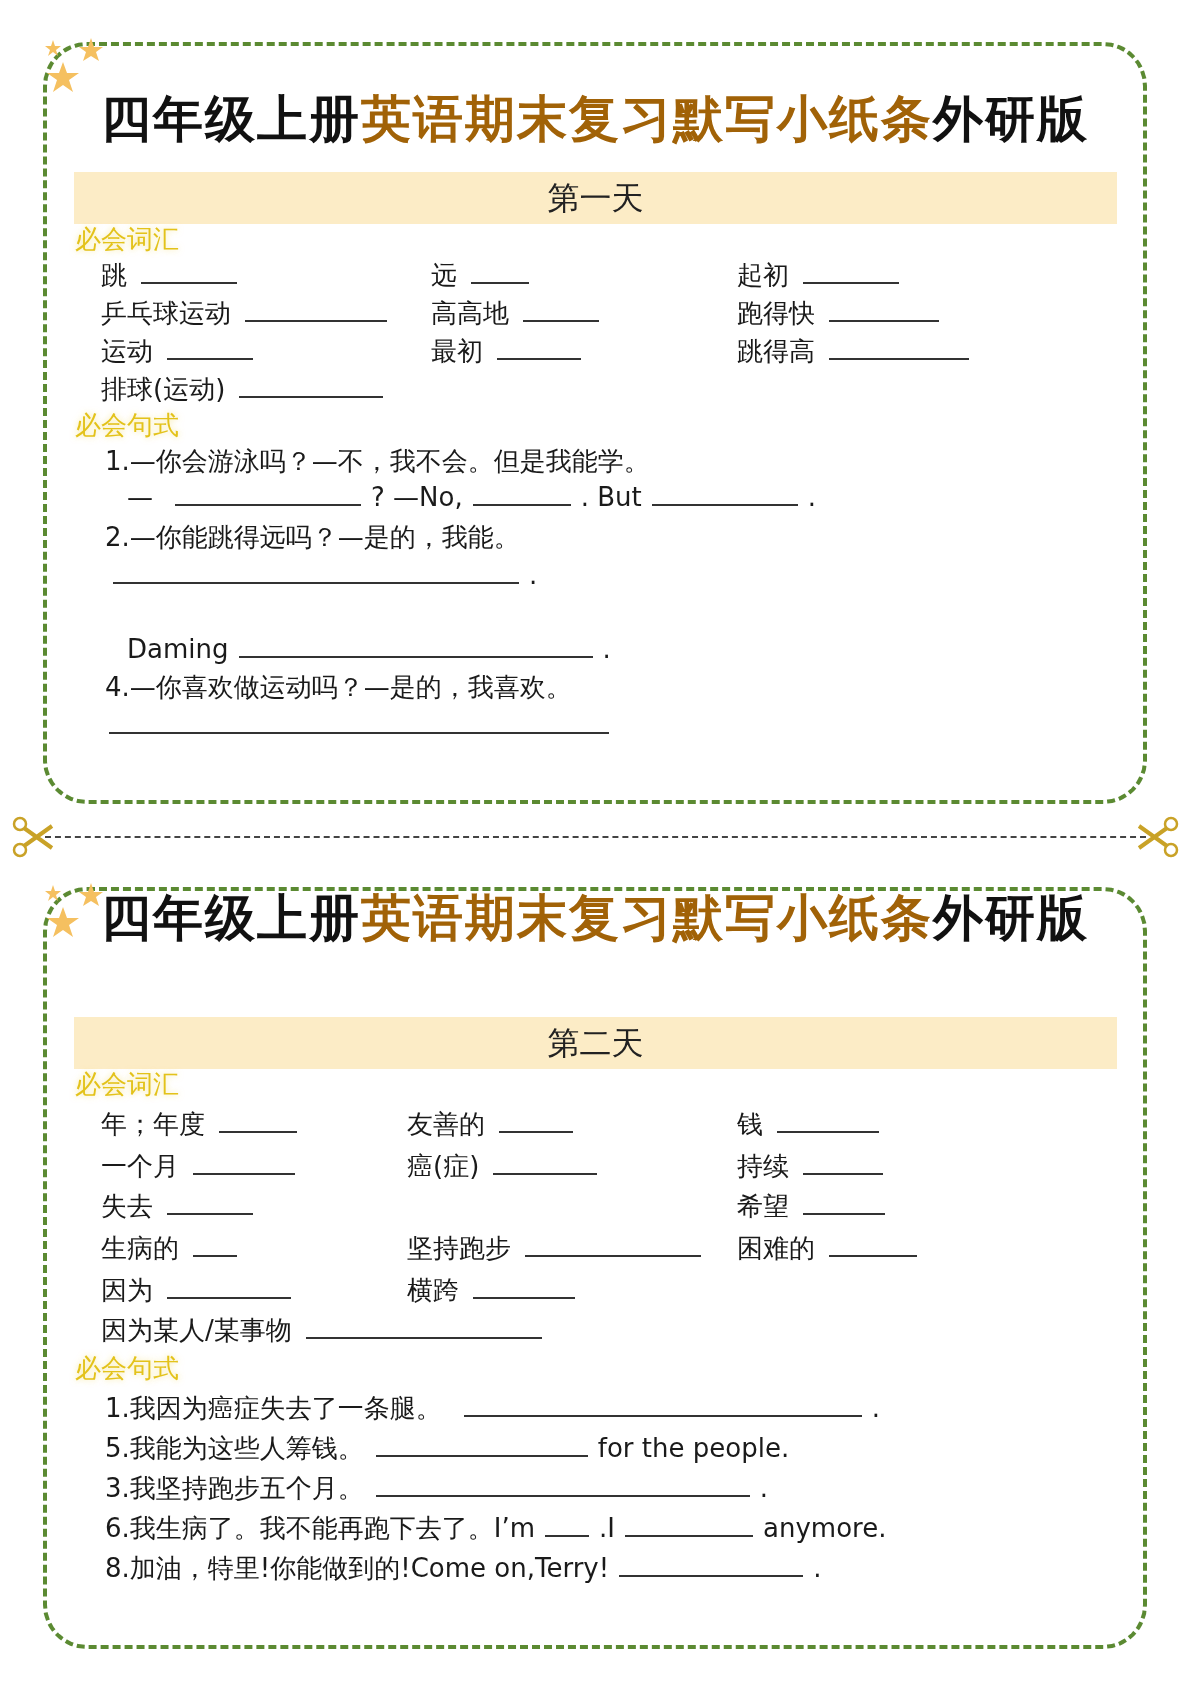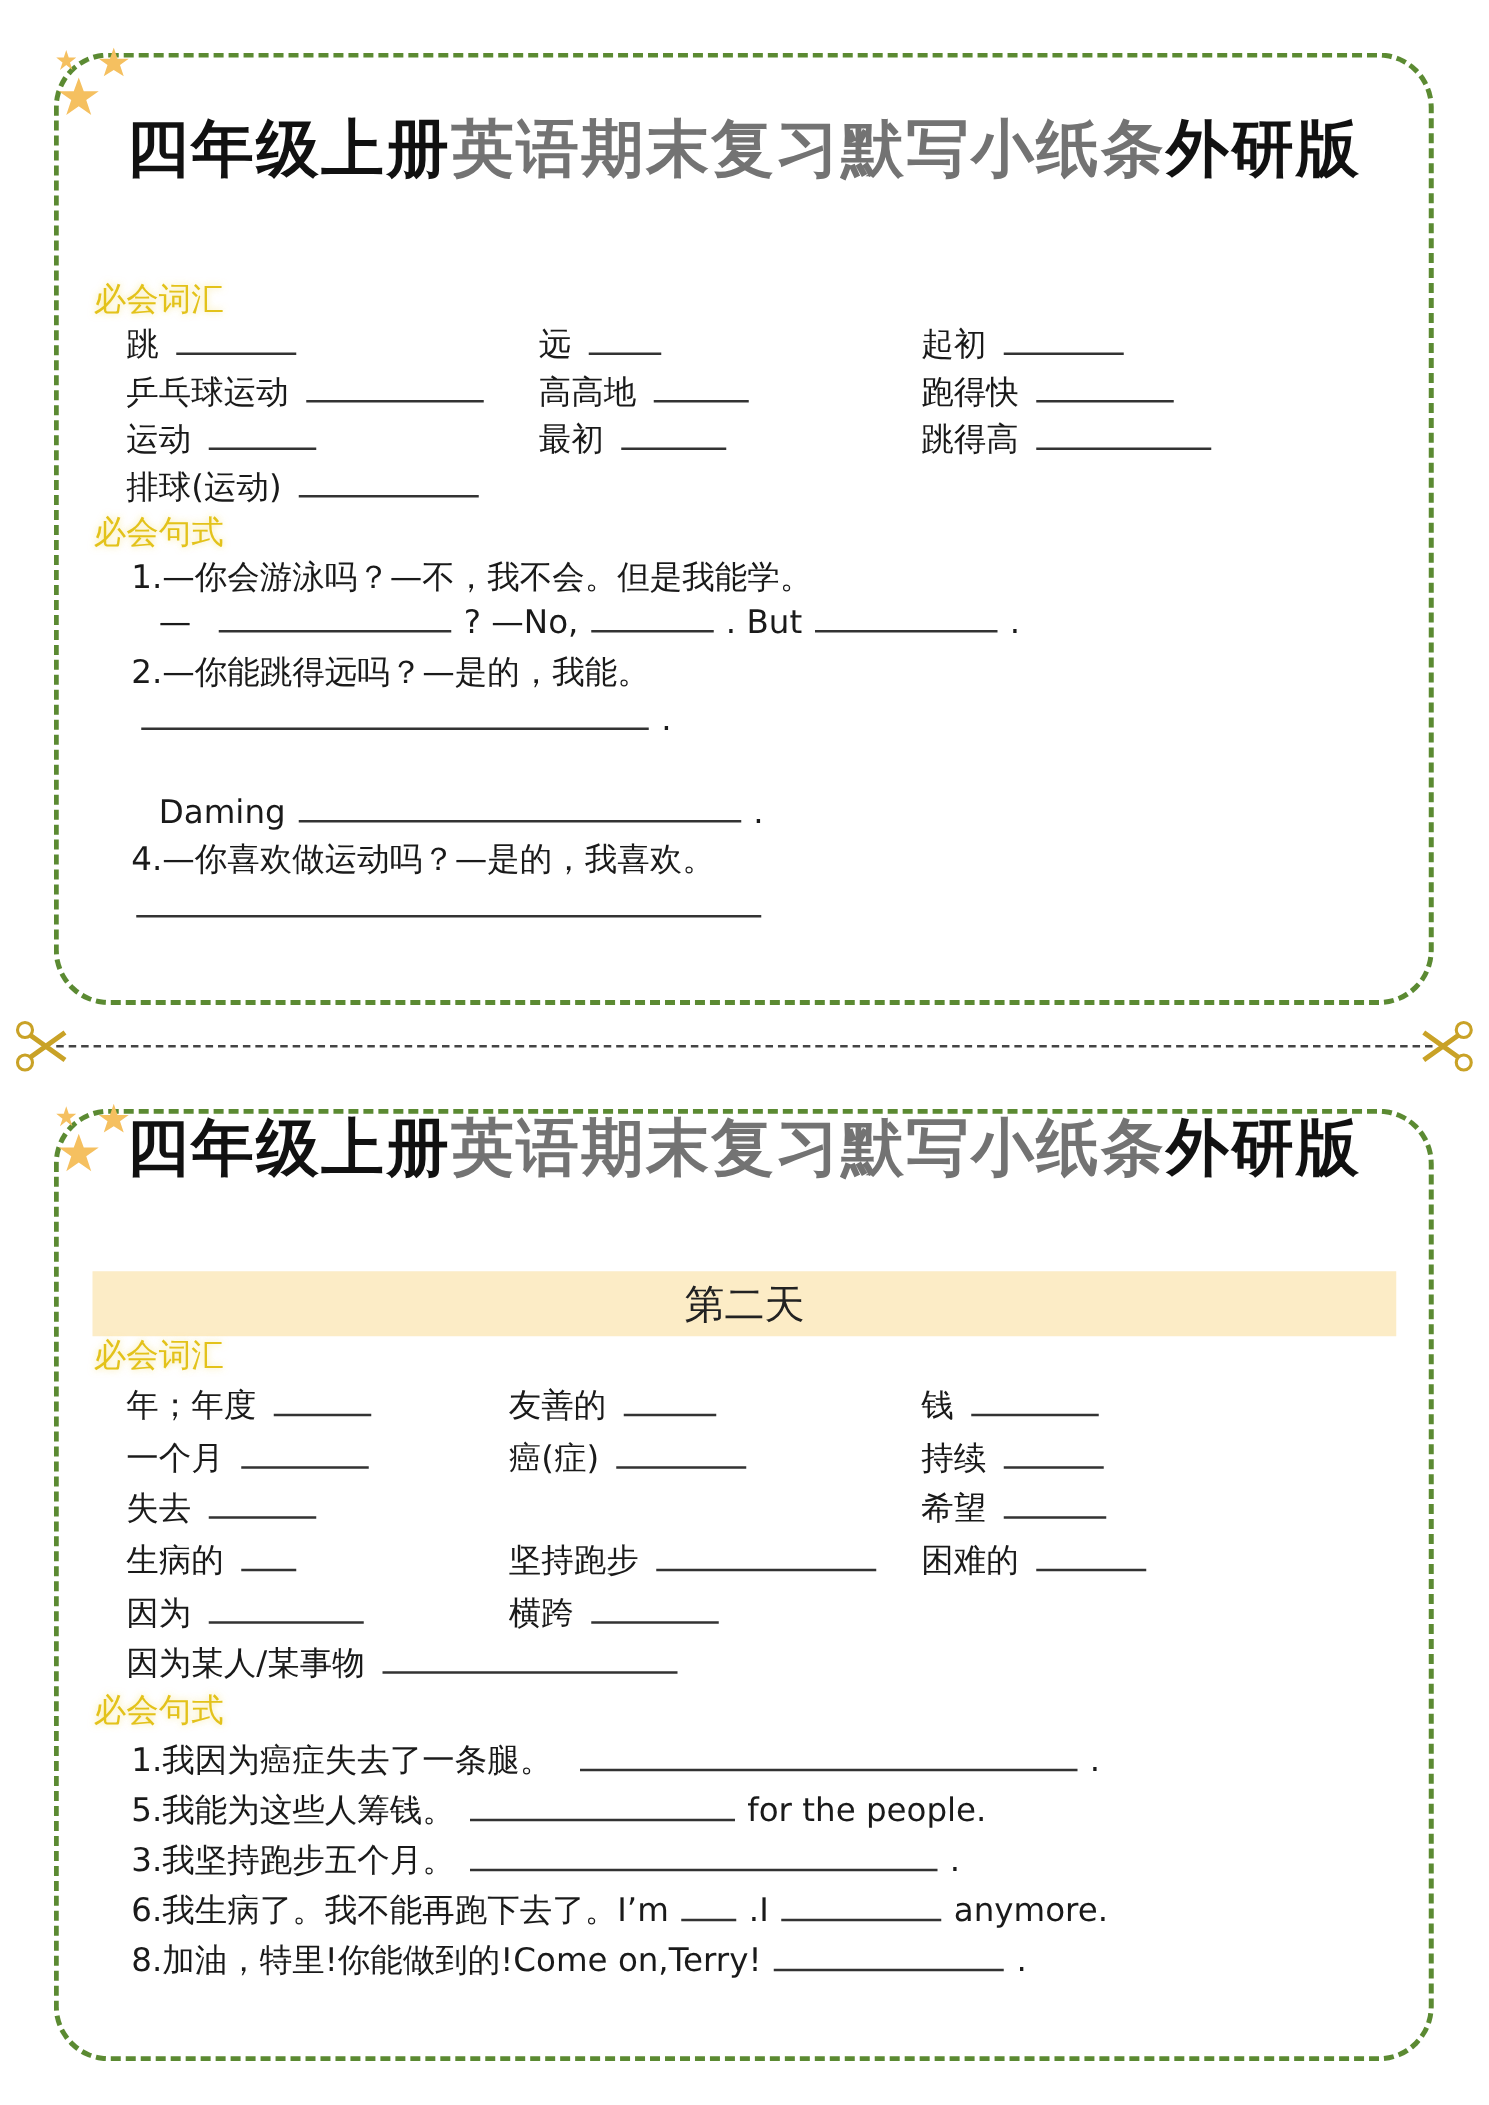--- a/index.html
+++ b/index.html
@@ -6,21 +6,21 @@
   body { width:1191px; height:1684px; position:relative; overflow:hidden;
          font-family: "DejaVu Sans", "Liberation Sans", sans-serif; color:#1a1a1a; }
   .card { position:absolute; left:43px; width:1104px; box-sizing:border-box;
           border:4px dashed #5b8a32; border-radius:44px; background:#fff; }
   .card1 { top:42px; height:762px; }
   .card2 { top:887px; height:762px; }
   .stars { position:absolute; left:-6px; top:-8px; width:80px; height:70px; }
   .title { position:absolute; left:0; right:0; top:40px; text-align:center;
            font-size:50px; font-weight:bold; letter-spacing:2px; white-space:nowrap; }
   .title .black { color:#111; }
-  .title .red { color:#737373; }
+  .title .red { color:#a16207; }
   .day-bar { position:absolute; left:27px; width:1043px; top:126px; height:52px;
              background:#fcecc6; text-align:center; font-family:"DejaVu Serif","Liberation Serif",serif;
              font-size:32px; line-height:52px; color:#222; }
   .section-label { position:absolute; left:28px; font-size:26px; color:#e3c21a;
                    text-shadow:0 0 6px rgba(240,210,60,0.55); }
   .vocab { position:absolute; font-size:26px; white-space:nowrap; }
   .blank { display:inline-block; border-bottom:2px solid #333; height:22px; vertical-align:baseline; margin-left:14px; }
   .sent { position:absolute; left:58px; font-size:26px; white-space:nowrap; }
   .sent .blank { margin-left:10px; margin-right:10px; }
   .eng { font-family:"DejaVu Sans","Liberation Sans",sans-serif; }
@@ -32,20 +32,21 @@
 
 <div class="card card1">
   <svg class="stars" viewBox="0 0 80 70">
     <polygon points="12,2 14,8 20,8 15,12 17,18 12,14 7,18 9,12 4,8 10,8" fill="#f5c060"></polygon>
     <polygon points="50,0 53,9 62,9 55,14 58,23 50,18 42,23 45,14 38,9 47,9" fill="#f5c060"></polygon>
     <polygon points="22,24 26,35 38,35 28,42 32,54 22,47 12,54 16,42 6,35 18,35" fill="#f5c060"></polygon>
   </svg>
   <div class="title">
     <span class="black">四年级上册</span><span class="red">英语期末复习默写小纸条</span><span class="black">外研版</span>
   </div>
+  <div class="day-bar">第一天</div>
   <div class="section-label" style="top:176px">必会词汇</div>
 
   <div class="vocab" style="left:54px;top:212px"><span>跳</span><span class="blank" style="width:96px"></span></div>
   <div class="vocab" style="left:384px;top:212px"><span>远</span><span class="blank" style="width:58px"></span></div>
   <div class="vocab" style="left:690px;top:212px"><span>起初</span><span class="blank" style="width:96px"></span></div>
 
   <div class="vocab" style="left:54px;top:250px"><span>乒乓球运动</span><span class="blank" style="width:142px"></span></div>
   <div class="vocab" style="left:384px;top:250px"><span>高高地</span><span class="blank" style="width:76px"></span></div>
   <div class="vocab" style="left:690px;top:250px"><span>跑得快</span><span class="blank" style="width:110px"></span></div>
 

